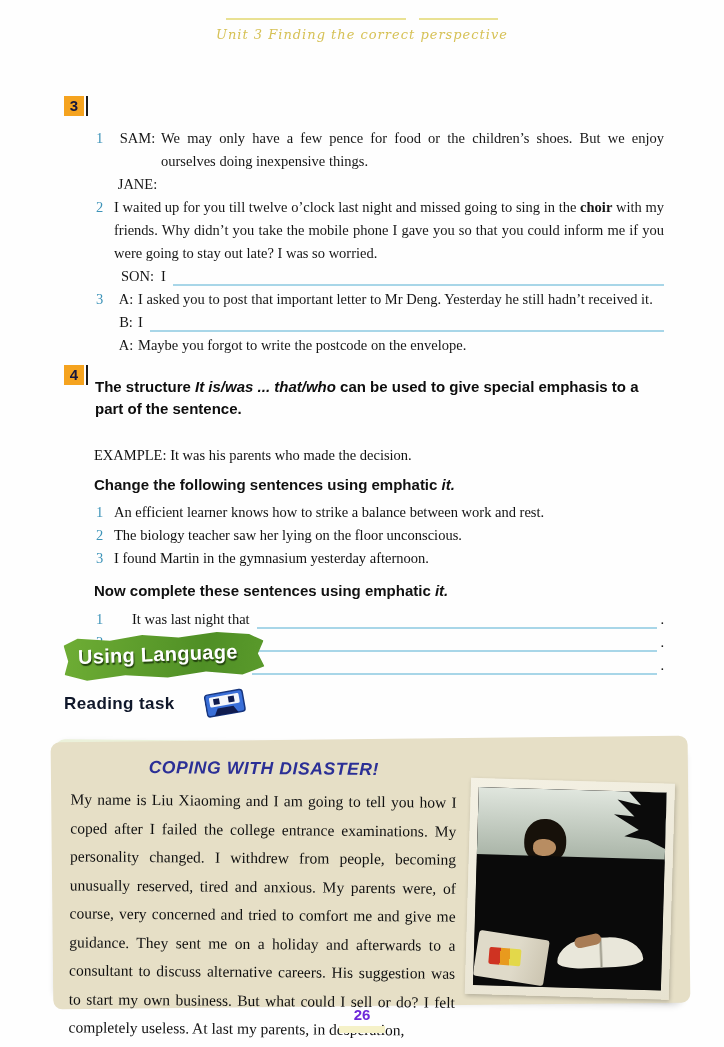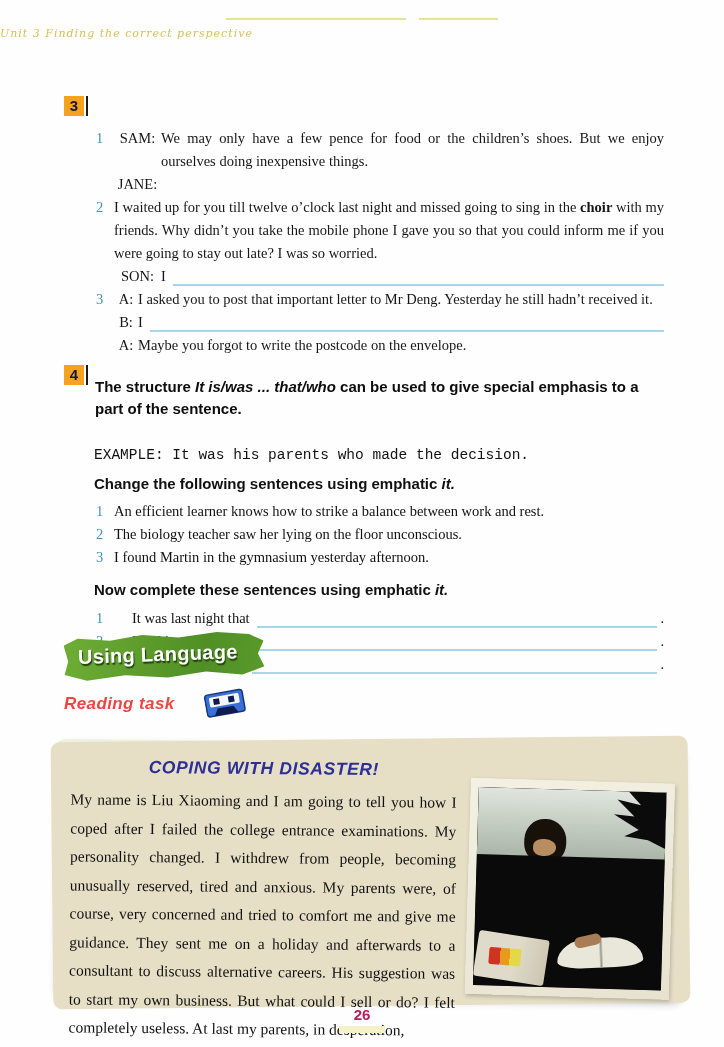--- a/index.html
+++ b/index.html
@@ -3,22 +3,22 @@
 <meta charset="utf-8">
 <style>
   html,body{margin:0;padding:0;background:#ffffff;}
   .page{position:relative;width:724px;height:1047px;margin:0 auto;background:#fefefe;overflow:hidden;
         font-family:"Liberation Sans",sans-serif;color:#111;}
 
   
   .unit-header{position:absolute;top:18px;left:0;width:100%;}
   .unit-rule{height:2px;width:272px;margin:0 auto 7px;
     background:linear-gradient(90deg,#e9e193 0 66%,transparent 66% 71%,#e9e193 71% 100%);}
-  .unit-title{text-align:left;font-family:"DejaVu Serif",serif;font-style:italic;
-    font-size:11px;color:#d6c155;letter-spacing:1px;}
+  .unit-title{text-align:center;font-family:"DejaVu Serif",serif;font-style:italic;
+    font-size:13px;color:#d6c155;letter-spacing:1px;}
 
   
   .exercise{position:absolute;left:64px;width:600px;}
   .ex3{top:95px;} .ex4{top:364px;}
   .ex-head{display:flex;align-items:flex-start;}
   .numbox{flex:0 0 auto;width:20px;height:20px;background:#f5a31f;color:#16163d;
     font-weight:bold;font-size:15px;line-height:20px;text-align:center;margin-top:1px;}
   .vline{flex:0 0 auto;width:2px;height:20px;background:#1a1a1a;margin:1px 7px 0 2px;}
   .ex-title{flex:1;font-weight:bold;font-size:15px;line-height:22px;color:#0d0d0d;}
   .bi{font-style:italic;font-weight:bold;}
@@ -27,41 +27,41 @@
     font-size:14.5px;line-height:23px;color:#161616;}
   .drow{display:flex;}
   .dnum{flex:0 0 18px;color:#3d93b8;}
   .dspk{flex:0 0 47px;text-align:center;}
   .narrow .dspk{flex:0 0 24px;}
   .dtext{flex:1;text-align:justify;}
   .blankrow{flex:1;display:flex;}
   .blankrow .pfx{flex:0 0 auto;}
   .blankline{flex:1;height:19px;border-bottom:2px solid #a8d6e8;margin-left:7px;}
 
-  .example{margin:14px 0 0 30px;font-family:Liberation Mono, monospace;font-size:14.5px;}
+  .example{margin:14px 0 0 30px;font-family:Liberation Serif, serif;font-size:14.5px;}
   .subhead{margin:12px 0 0 30px;font-weight:bold;font-size:15px;}
   .numlist{margin:8px 0 0 32px;font-family:"Liberation Serif",serif;
     font-size:14.5px;line-height:23px;}
   .fill-list{margin:9px 0 0 32px;font-family:"Liberation Serif",serif;font-size:14.5px;}
   .fillrow{display:flex;line-height:22px;margin-bottom:1px;}
   .fillrow .pfx{flex:0 0 auto;margin-left:18px;}
   .fillrow .dot{flex:0 0 auto;margin-left:3px;}
 
   
   .banner{position:absolute;left:62px;top:633px;width:202px;height:46px;transform:rotate(-2deg);}
   .banner-bg{position:absolute;inset:0;background:linear-gradient(100deg,#6fae35,#4f8f25 70%,#5a9a2b);
     clip-path:polygon(1% 20%,8% 6%,24% 13%,40% 3%,58% 11%,77% 2%,93% 9%,100% 24%,97% 52%,100% 80%,
       89% 96%,71% 87%,52% 97%,31% 89%,12% 98%,1% 84%,3% 55%);
     filter:drop-shadow(3px 3px 0 rgba(55,75,30,.45));}
   .banner-label{position:relative;z-index:1;color:#fff;font-weight:bold;font-size:20px;
     padding:10px 0 0 16px;letter-spacing:.3px;text-shadow:1px 2px 1px #23430e;}
 
   
   .task-row{position:absolute;left:64px;top:690px;display:flex;align-items:center;gap:30px;}
-  .task-label{color:#ef4444;font-weight:bold;font-style:italic;font-size:17px;letter-spacing:.4px;}
+  .task-label{color:#0f172a;font-weight:bold;font-size:17px;letter-spacing:.4px;}
   .cassette{transform:rotate(-10deg);display:block;}
 
   
   .reading-card{position:absolute;left:54px;top:742px;width:628px;height:256px;
     background:#ebf1da;border-radius:10px;transform:rotate(.5deg);
     box-shadow:2px 4px 7px rgba(0,0,0,.18);}
   .reading-card::before{content:"";position:absolute;inset:-3px -7px -8px -2px;
     background:#e6dfc6;border-radius:9px;transform:rotate(-1.1deg);z-index:-1;}
   .rb-inner{display:flex;gap:12px;padding:15px 10px 14px 16px;height:calc(100% - 29px);}
   .rb-text{flex:1;}
@@ -92,21 +92,21 @@
   .ph-hand{position:absolute;bottom:21%;left:53%;width:27px;height:11px;background:#a87c55;
     border-radius:6px;transform:rotate(-14deg);}
   .ph-mags{position:absolute;bottom:3%;left:1%;width:38%;height:23%;
     background:linear-gradient(100deg,#dfdac9 55%,#cbc4b0);transform:rotate(7deg);border-radius:3px;}
   .ph-mags::after{content:"";position:absolute;left:18%;top:30%;width:45%;height:38%;
     background:linear-gradient(90deg,#cf3322 0 35%,#e89a1e 35% 65%,#e3d84a 65%);
     border-radius:2px;transform:rotate(-4deg);}
 
   
   .pagenum-wrap{position:absolute;left:0;top:1006px;width:100%;text-align:center;}
-  .pagenum{font-weight:bold;font-size:15px;color:#be185d;}
+  .pagenum{font-weight:bold;font-size:15px;color:#6d28d9;}
   .pn-underline{width:46px;height:7px;background:#f5f1c8;margin:3px auto 0;}
 </style>
 </head>
 <body>
 
 <div class="page">
 
   <div class="unit-header">
     <div class="unit-rule"></div>
     <div class="unit-title">Unit 3 Finding the correct perspective</div>

